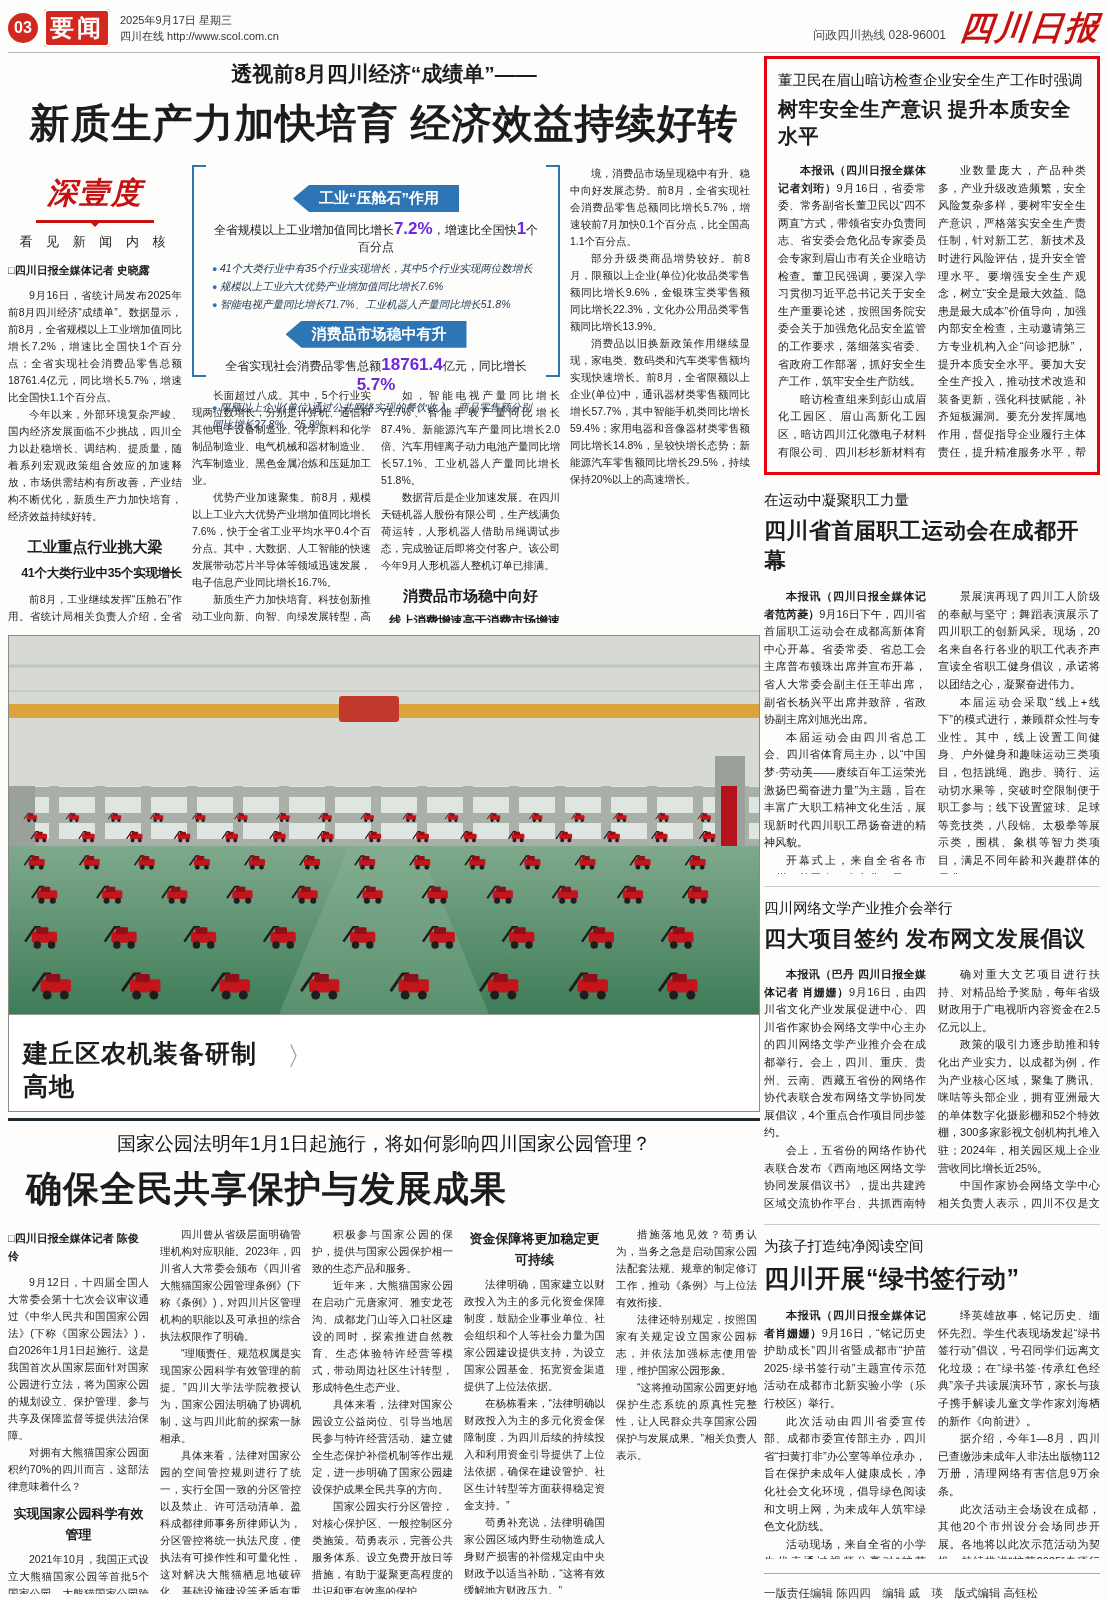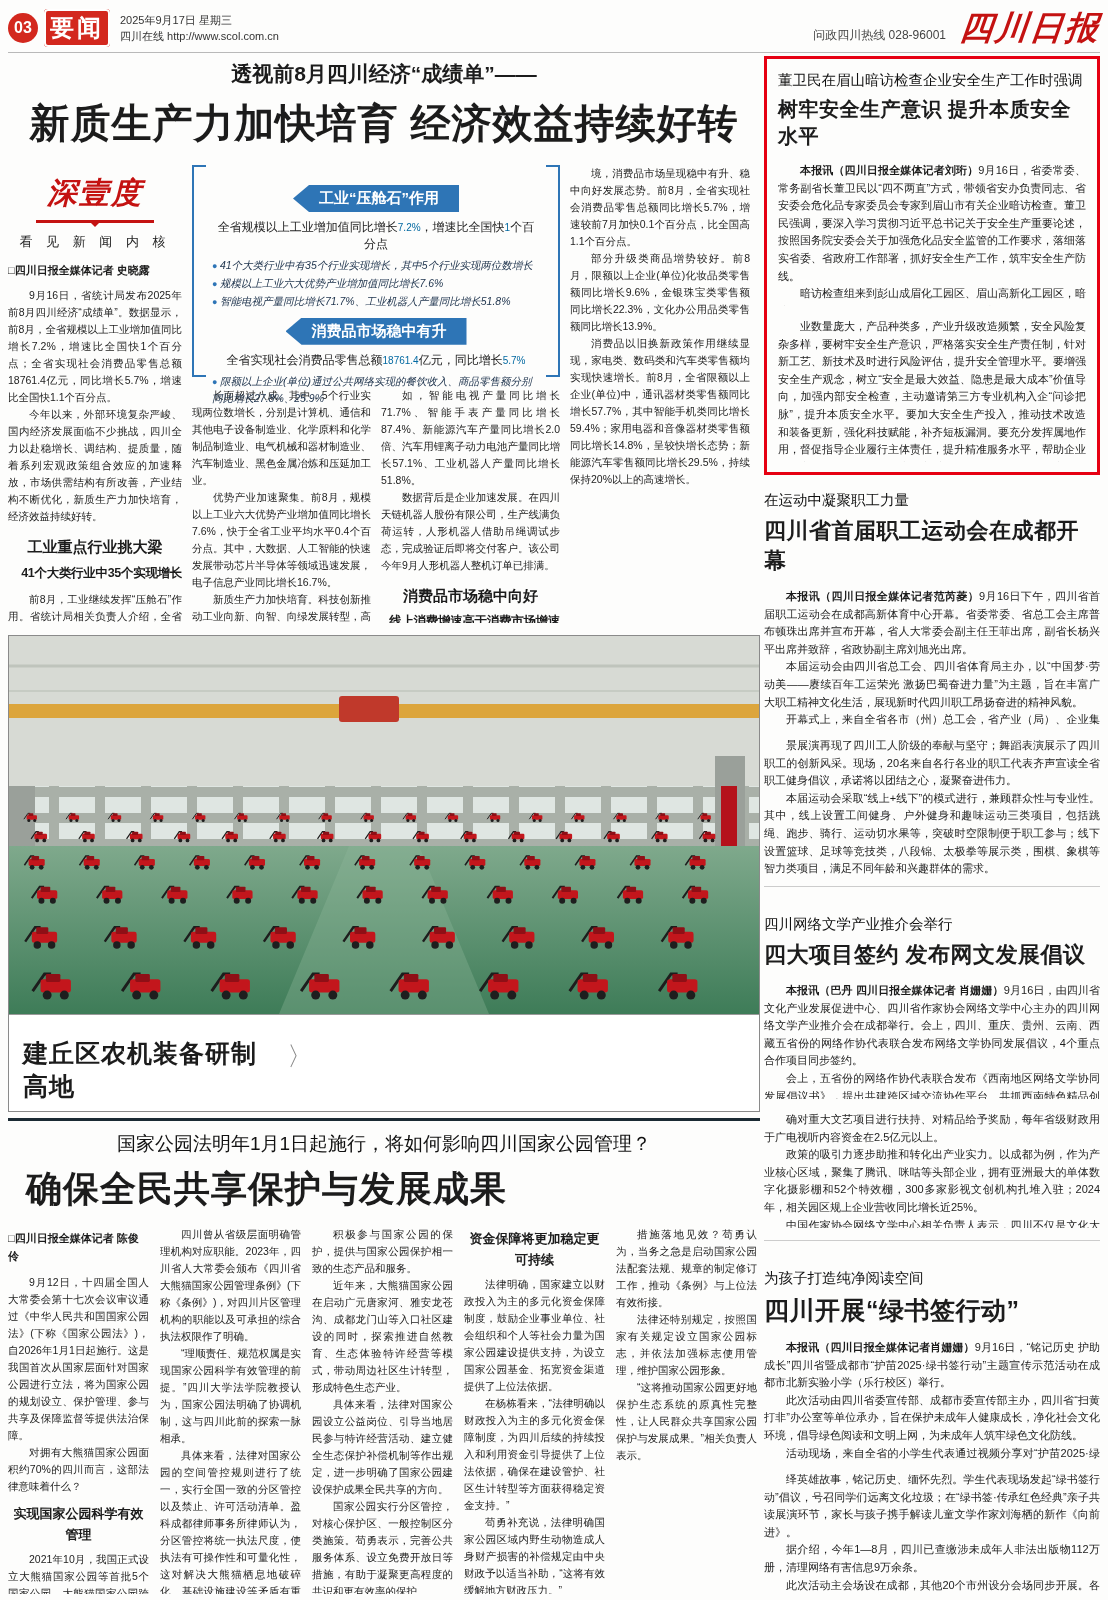--- a/index.html
+++ b/index.html
@@ -39,21 +39,21 @@
   .subhead2l .l1{font-size:15px;display:block;}
   .subhead2l .l2{font-size:12.5px;display:block;letter-spacing:-0.3px;margin-top:3px;text-align:right;}
   
   .infog{position:relative;height:212px;padding:20px 20px 6px;box-sizing:border-box;}
   .brk{position:absolute;top:0;bottom:0;width:12px;border:2px solid #2e75b6;}
   .brk.lft{left:0;border-right:none;}
   .brk.rgt{right:0;border-left:none;}
   .banner{width:fit-content;margin:0 auto;background:#2e75b6;color:#fff;font-weight:bold;font-size:15px;
           padding:4px 20px 4px 26px;clip-path:polygon(0 50%,16px 0,100% 0,100% 100%,16px 100%);}
   .info-lead{text-align:center;font-size:12px;color:#222;margin:7px 0 4px;}
-  .info-lead .num{color:#0369a1;font-weight:normal;font-size:10px;}
+  .info-lead .num{color:#6d28d9;font-weight:bold;font-size:17px;}
   .info-bullets p{margin:1px 0;font-size:10.5px;line-height:1.55;font-style:italic;color:#21364f;text-indent:0;text-align:left;}
   .info-bullets p:before{content:"● ";color:#2e75b6;font-style:normal;font-size:9px;}
   
   .photo-block{margin-top:8px;width:752px;border:1px solid #8a8a8a;box-sizing:border-box;background:#fff;}
   .photo-svg{display:block;width:100%;height:378px;}
   .caption{display:flex;border-top:1px solid #999;background:#fff;height:96px;overflow:hidden;}
   .cap-title{width:278px;padding:22px 6px 0 14px;font-size:25px;font-weight:bold;letter-spacing:1px;box-sizing:border-box;}
   .cap-brk{font-size:26px;color:#888;padding-top:24px;}
   .cap-text{flex:1;padding:8px 12px 4px 10px;font-size:11px;line-height:1.7;text-align:justify;
             font-family:"Liberation Serif",serif;font-style:italic;color:#222;}
@@ -66,25 +66,25 @@
   .park-cols{display:flex;gap:11px;height:368px;overflow:hidden;}
   .park-cols>div{width:141px;overflow:hidden;}
   .pk-sub{font-weight:bold;font-size:13px;text-align:center;margin:8px 0 6px;}
   
   .rail{position:absolute;left:764px;top:56px;width:336px;}
   .a1{border:3px solid #e60012;padding:12px 11px 10px;box-sizing:border-box;}
   .rk{font-size:14.5px;color:#111;margin:0 0 6px;}
   .rh{font-size:20px;font-weight:bold;margin:0 0 12px;letter-spacing:0.5px;}
   .rh.big{font-size:22px;}
   .rh.huge{font-size:25px;}
-  .rcols{display:flex;gap:12px;overflow:hidden;flex-direction:column;}
+  .rcols{display:flex;gap:12px;overflow:hidden;}
   .rcols>div{flex:1;overflow:hidden;}
   .body11{font-size:11px;line-height:1.6;}
   .art{margin-top:16px;}
-  .art.sep{border-top:1px solid #ccc;padding-top:28px;margin-top:12px;}
+  .art.sep{border-top:1px solid #ccc;padding-top:12px;margin-top:12px;}
   .b{font-weight:bold;}
   .credits{border-top:1px solid #aaa;margin-top:14px;padding-top:8px;font-size:11.5px;color:#333;line-height:2;}
 </style>
 </head>
 <body>
 
 <div id="page">
 
   <div class="hdr">
     <div class="pagenum">03</div>

